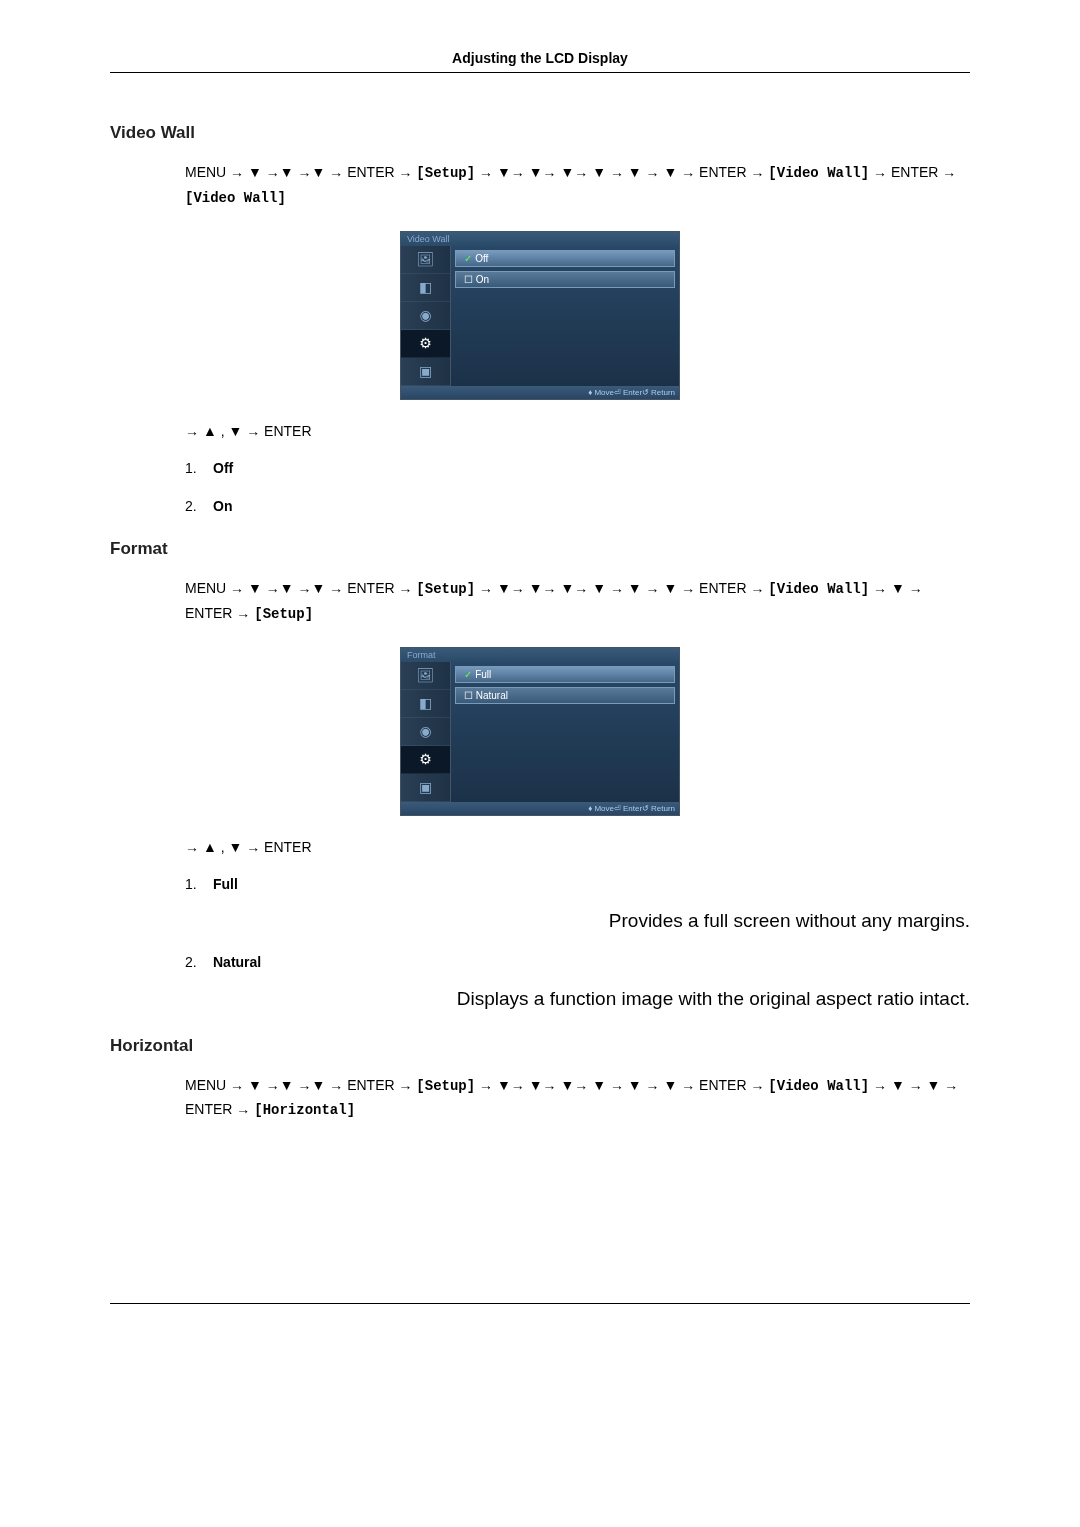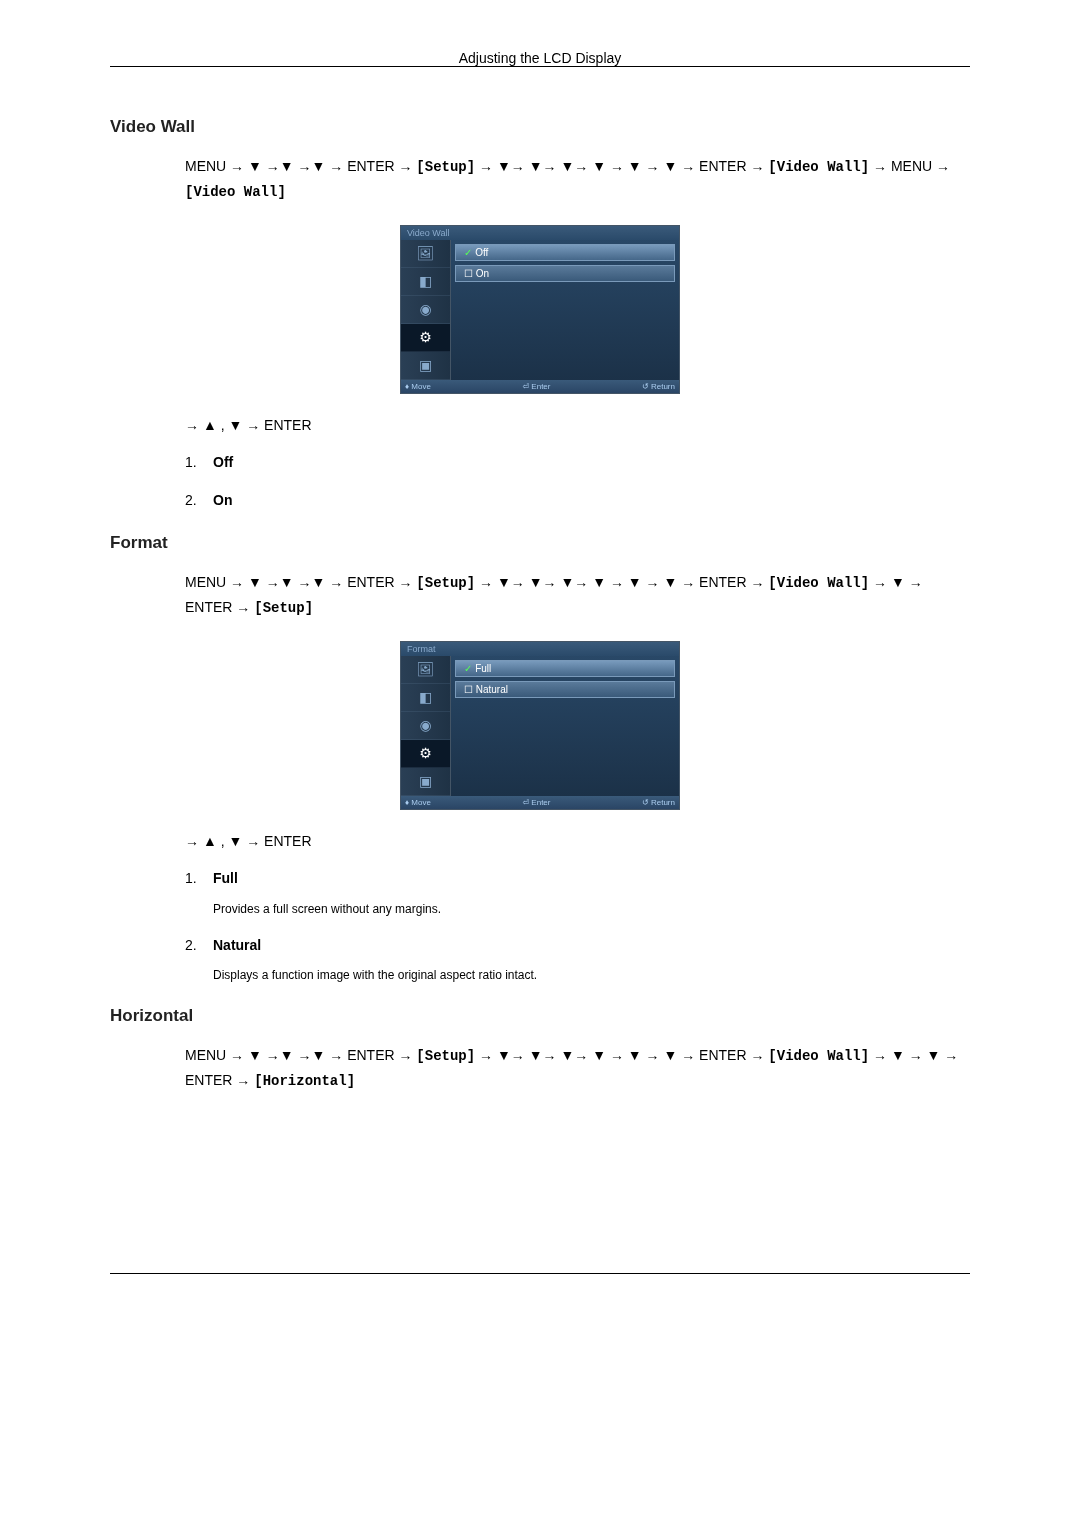--- a/index.html
+++ b/index.html
@@ -11,22 +11,24 @@
       font-family: Arial, sans-serif;
       background: #fff;
       width: 1080px;
       padding: 50px 110px 60px;
       font-size: 14px;
       color: #000;
     }
     .header-title {
       text-align: center;
       font-size: 14px;
+      padding-bottom: 6px;
       border-bottom: 1px solid #000;
       margin-bottom: 50px;
+      font-weight: bold;
     }
     h2.section-heading {
       font-size: 17px;
       font-weight: bold;
       color: #222;
       margin-bottom: 18px;
     }
     .indent {
       margin-left: 75px;
       margin-bottom: 20px;
@@ -99,21 +101,21 @@
     }
     .osd-option.selected {
       background: linear-gradient(to bottom, #789abc, #456789);
     }
     .osd-footer {
       background: linear-gradient(to bottom, #3a5a7a, #2a4565);
       color: #aaccee;
       font-size: 8px;
       padding: 2px 4px;
       display: flex;
-      justify-content: space-between;
+      justify-content: flex-end;
     }
     .desc-text {
       font-size: 14px;
       margin-bottom: 14px;
     }
     ol.option-list {
       list-style: none;
       padding: 0;
       margin: 0 0 16px 0;
       font-size: 14px;
@@ -125,37 +127,38 @@
     ol.option-list li .num {
       min-width: 28px;
     }
     ol.option-list li .label {
       font-weight: bold;
     }
     .sub-desc {
       margin-left: 28px;
       margin-top: -8px;
       margin-bottom: 14px;
-      font-size: 12px;
+      font-size: 19px;
+      text-align: right;
     }
     .bottom-rule {
       border: none;
       border-top: 1px solid #000;
       margin-top: 180px;
     }
   </style>
 </head>
 <body>
 
 <div class="header-title">Adjusting the LCD Display</div>
 
 <h2 class="section-heading">Video Wall</h2>
 
 <div class="indent nav-path">
-  <span>MENU → ▼ →▼ →▼ → ENTER → </span><span class="bracket osdfont">[Setup]</span><span> → ▼→ ▼→ ▼→ ▼ → ▼ → ▼ → ENTER → </span><span class="bracket osdfont">[Video Wall]</span><span> → MENU → </span><span class="bracket osdfont">[Video Wall]</span>
+  <span>MENU → ▼ →▼ →▼ → ENTER → </span><span class="bracket osdfont">[Setup]</span><span> → ▼→ ▼→ ▼→ ▼ → ▼ → ▼ → ENTER → </span><span class="bracket osdfont">[Video Wall]</span><span> → ENTER → </span><span class="bracket osdfont">[Video Wall]</span>
 </div>
 
 <div class="osd-screen">
   <div class="osd-header">Video Wall</div>
   <div class="osd-body">
     <div class="osd-sidebar">
       <div class="osd-icon">🖼</div>
       <div class="osd-icon">◧</div>
       <div class="osd-icon">◉</div>
       <div class="osd-icon gear">⚙</div>

